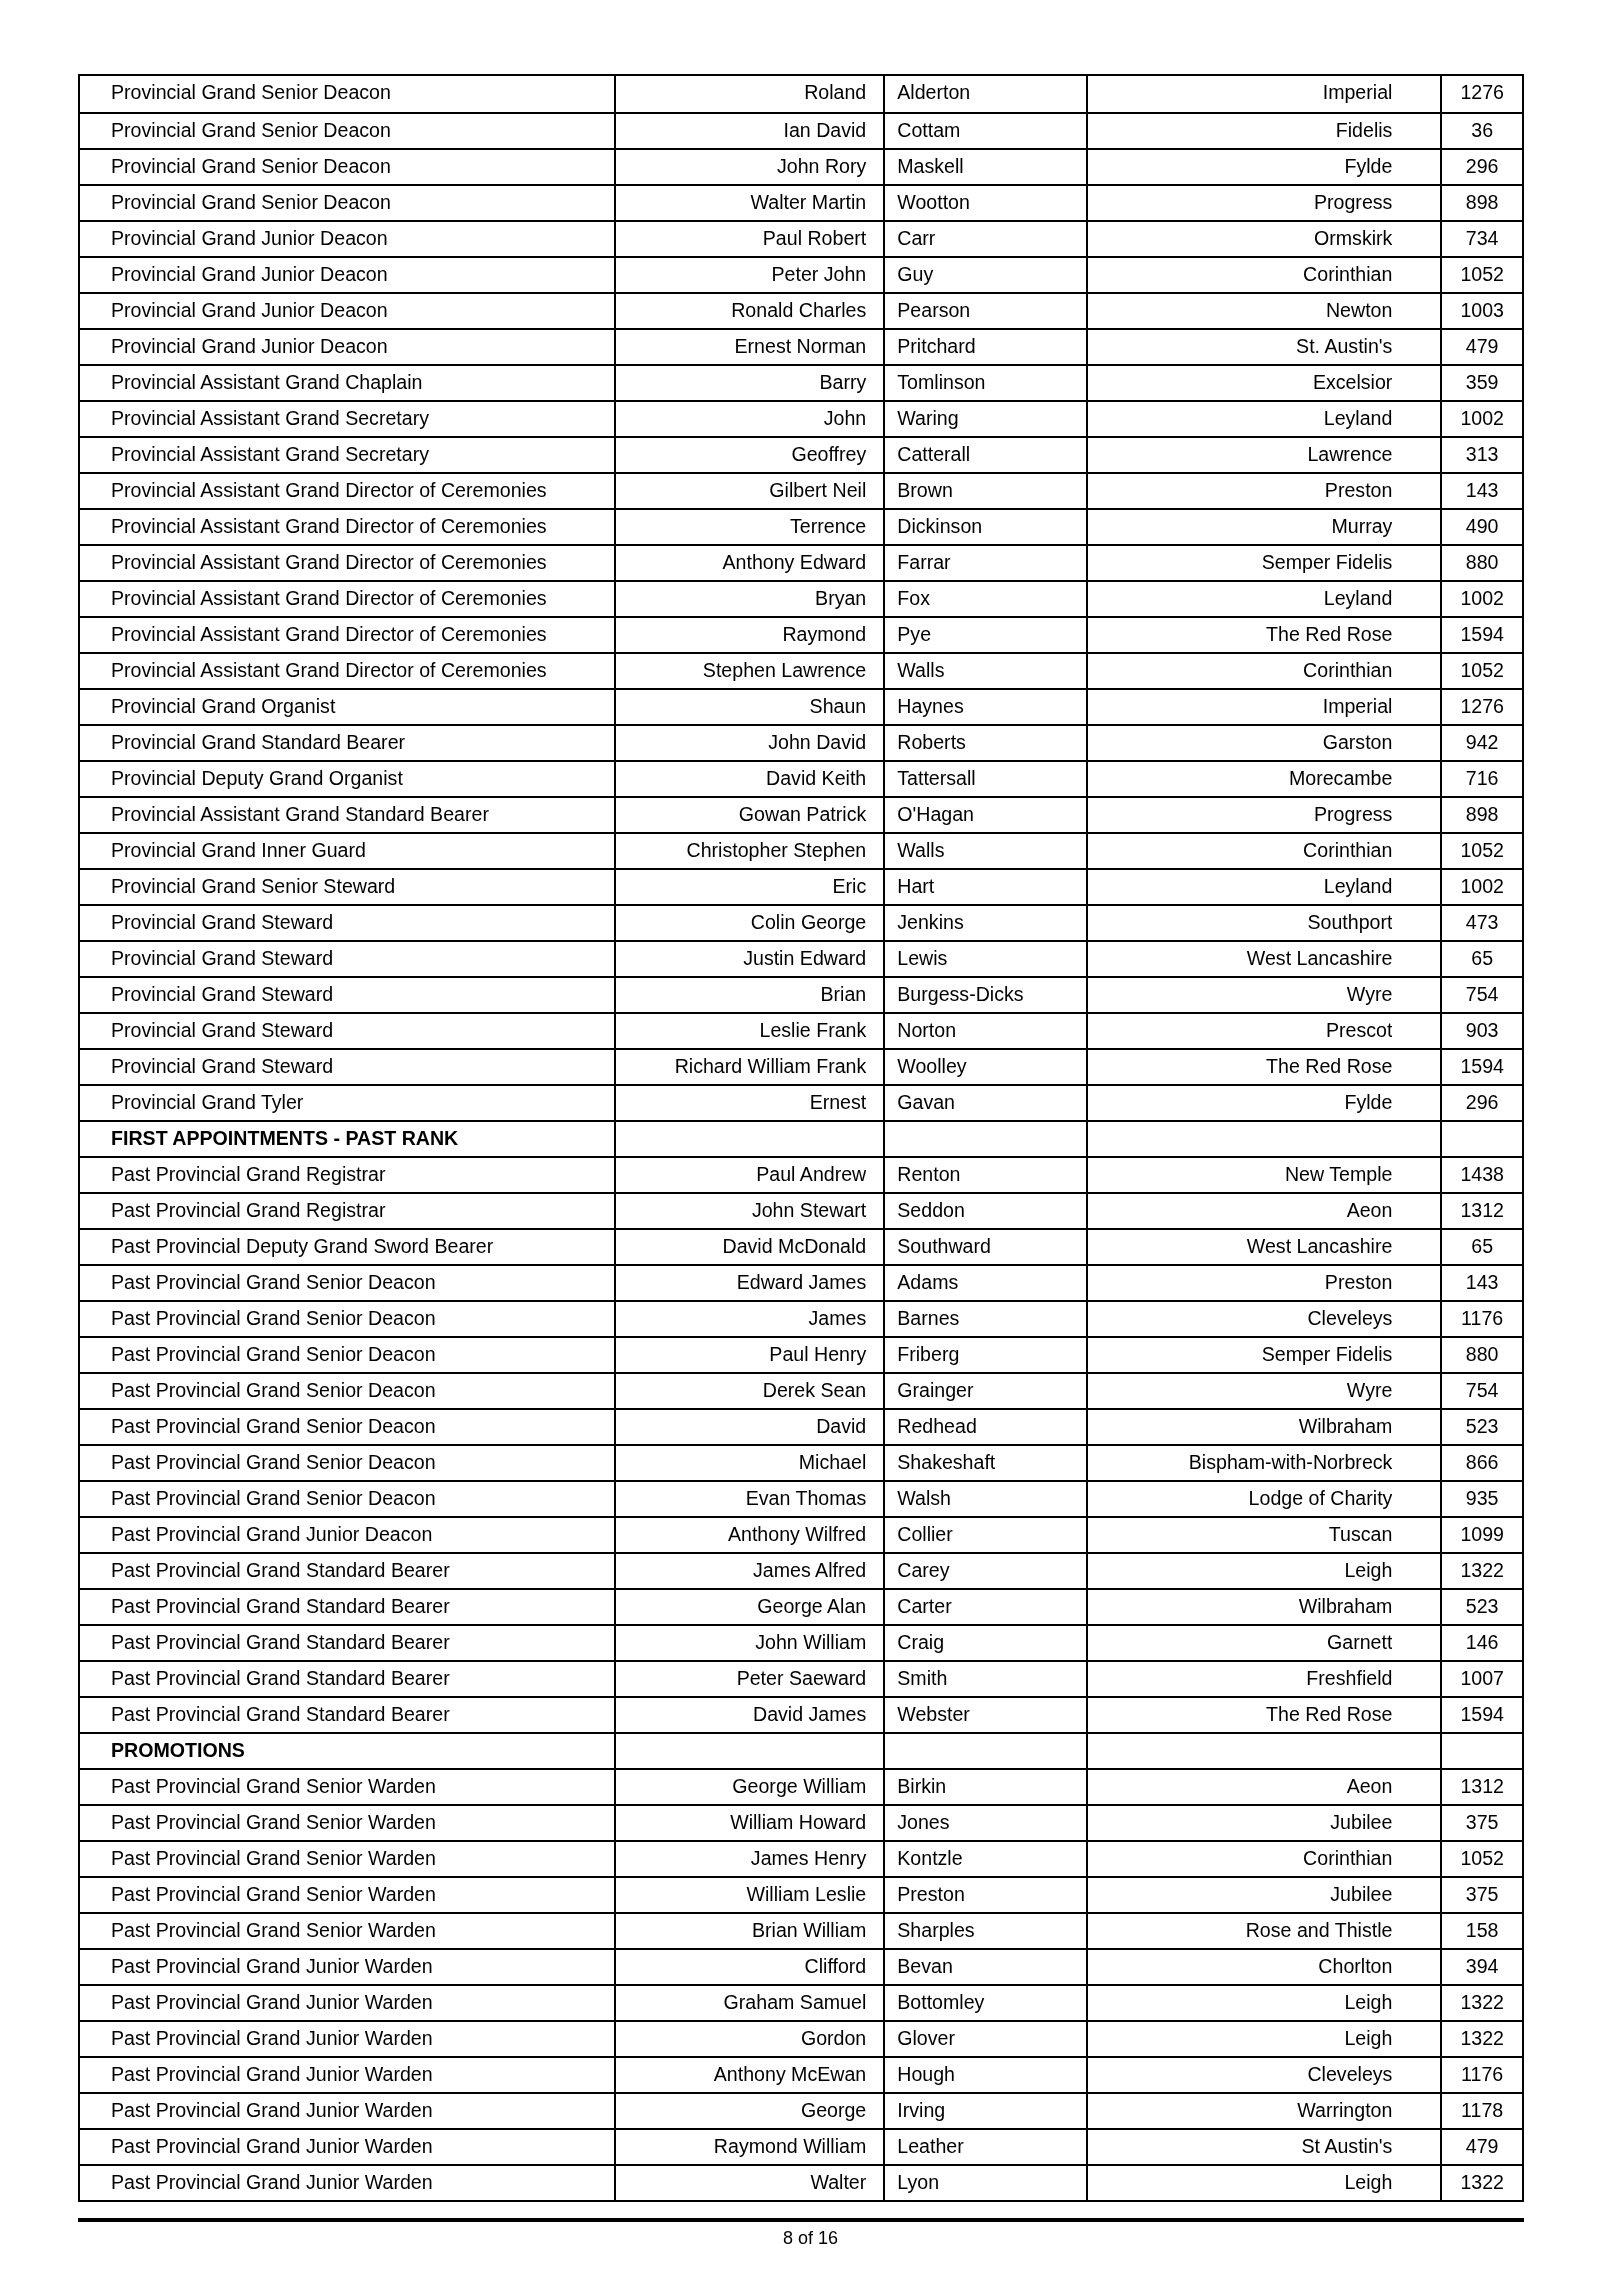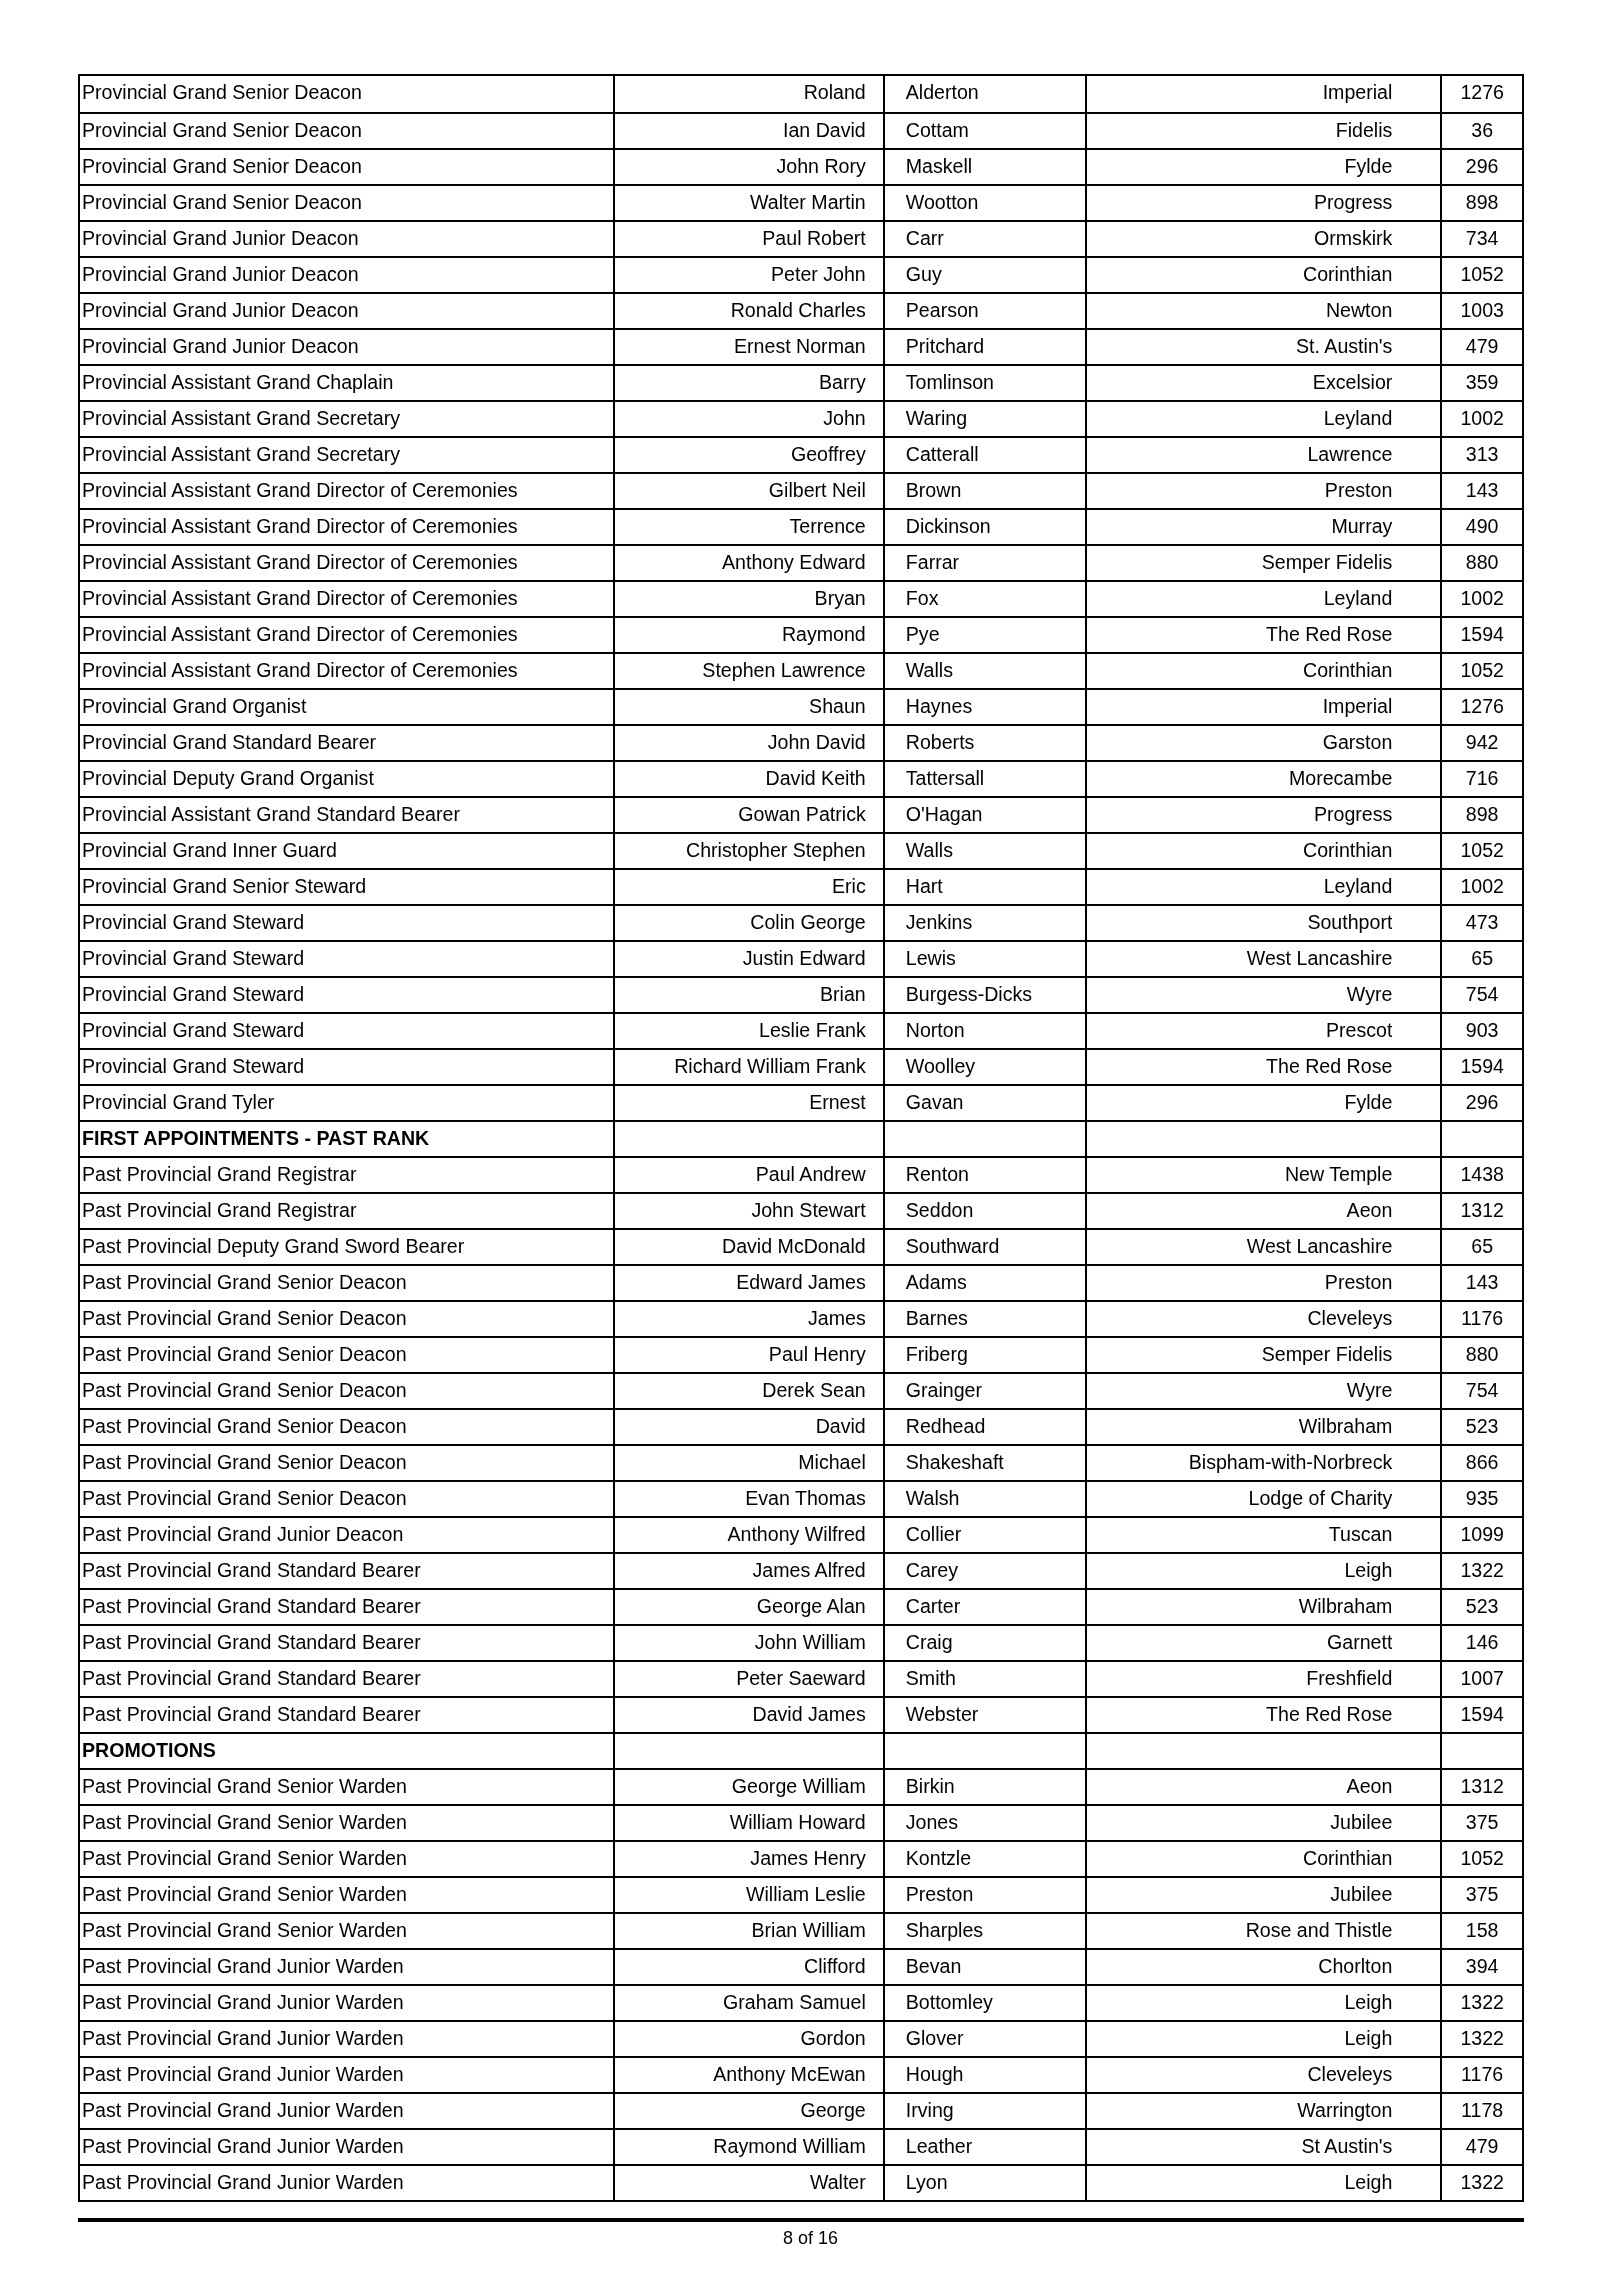--- a/index.html
+++ b/index.html
@@ -36,33 +36,33 @@
     box-sizing: border-box;
     font-size: 19.6px;
     line-height: 33px;
     white-space: nowrap;
     overflow: hidden;
   }
   .row + .row .cell { line-height: 32px; }
   .c1 {
     width: 549px;
     text-align: left;
-    padding-left: 2px;
+    padding-left: 31px;
   }
   .c2 {
     width: 277px;
     border-left: 2.9px solid #000000;
     text-align: right;
     padding-right: 17px;
   }
   .c3 {
     width: 208px;
     border-left: 2.9px solid #000000;
     text-align: left;
-    padding-left: 21px;
+    padding-left: 12px;
   }
   .c4 {
     width: 316px;
     border-left: 2.9px solid #000000;
     text-align: right;
   }
   .c5 {
     width: 84px;
     border-left: 2.9px solid #000000;
     text-align: center;

